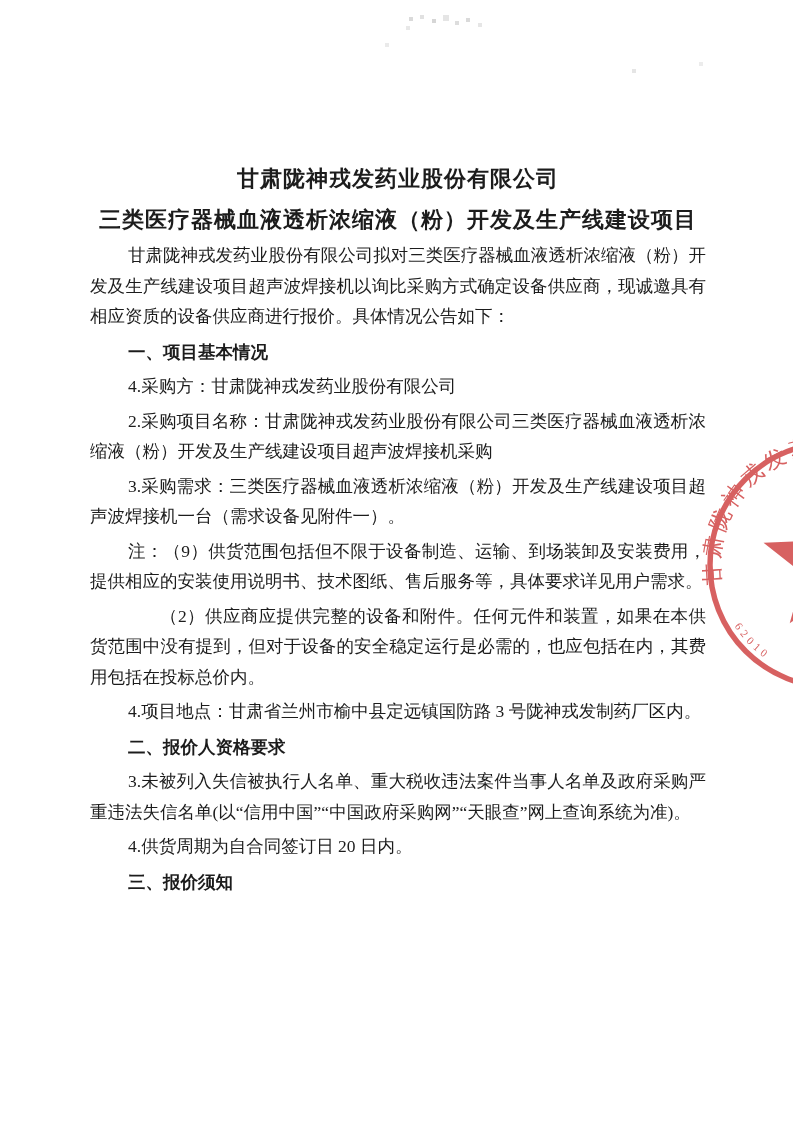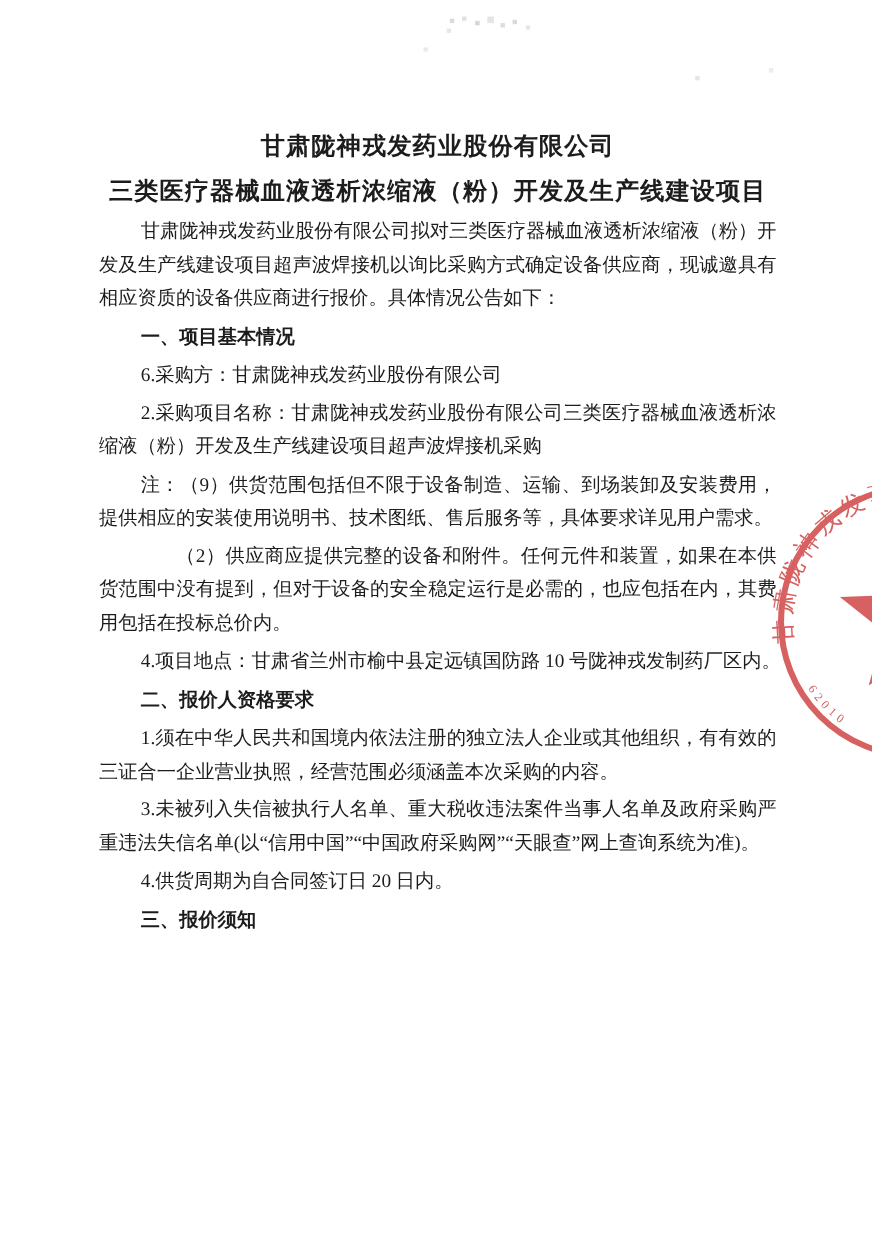--- a/index.html
+++ b/index.html
@@ -4,21 +4,21 @@
 <style>
   html,body{margin:0;padding:0;background:#ffffff;}
   .page{
     position:relative;
     width:793px;height:1122px;
     overflow:hidden;
     background:#ffffff;
     font-family:"Liberation Serif","DejaVu Serif",serif;
     color:#1c1c1c;
   }
-  .doc{padding:112px 87px 0 90px;}
+  .doc{padding:112px 87px 0 90px;margin-top:46px;}
   .title{text-align:center;font-family:"Liberation Sans","DejaVu Sans",sans-serif;font-weight:700;letter-spacing:1px;}
   .t1{font-size:22px;line-height:41px;}
   .t3{font-size:19px;line-height:41px;}
   .doc p{
     margin:0 0 4px 0;
     font-size:17.5px;
     line-height:30.5px;
     text-align:justify;
     text-justify:inter-ideograph;
   }
@@ -63,27 +63,27 @@
   <div class="scan-noise"></div>
 
   <div class="doc">
     <div class="title">
       <div class="t1">甘肃陇神戎发药业股份有限公司</div>
       <div class="t1">三类医疗器械血液透析浓缩液（粉）开发及生产线建设项目</div>
     </div>
 
     <p class="para">甘肃陇神戎发药业股份有限公司拟对三类医疗器械血液透析浓缩液（粉）开发及生产线建设项目超声波焊接机以询比采购方式确定设备供应商，现诚邀具有相应资质的设备供应商进行报价。具体情况公告如下：</p>
     <p class="heading">一、项目基本情况</p>
-    <p class="item">6.采购方：甘肃陇神戎发药业股份有限公司</p>
+    <p class="item">4.采购方：甘肃陇神戎发药业股份有限公司</p>
     <p class="item">2.采购项目名称：甘肃陇神戎发药业股份有限公司三类医疗器械血液透析浓缩液（粉）开发及生产线建设项目超声波焊接机采购</p>
+    <p class="item">3.采购需求：三类医疗器械血液透析浓缩液（粉）开发及生产线建设项目超声波焊接机一台（需求设备见附件一）。</p>
     <p class="item">注：（9）供货范围包括但不限于设备制造、运输、到场装卸及安装费用，提供相应的安装使用说明书、技术图纸、售后服务等，具体要求详见用户需求。</p>
     <p class="item deep">（2）供应商应提供完整的设备和附件。任何元件和装置，如果在本供货范围中没有提到，但对于设备的安全稳定运行是必需的，也应包括在内，其费用包括在投标总价内。</p>
-    <p class="item oneline">4.项目地点：甘肃省兰州市榆中县定远镇国防路 10 号陇神戎发制药厂区内。</p>
+    <p class="item oneline">4.项目地点：甘肃省兰州市榆中县定远镇国防路 3 号陇神戎发制药厂区内。</p>
     <p class="heading">二、报价人资格要求</p>
-    <p class="item">1.须在中华人民共和国境内依法注册的独立法人企业或其他组织，有有效的三证合一企业营业执照，经营范围必须涵盖本次采购的内容。</p>
     <p class="item">3.未被列入失信被执行人名单、重大税收违法案件当事人名单及政府采购严重违法失信名单(以“信用中国”“中国政府采购网”“天眼查”网上查询系统为准)。</p>
     <p class="item">4.供货周期为自合同签订日 20 日内。</p>
     <p class="heading">三、报价须知</p>
   </div>
 
   <div class="stamp">
     <svg width="300" height="300" viewBox="0 0 300 300" xmlns="http://www.w3.org/2000/svg" xmlns:xlink="http://www.w3.org/1999/xlink">
       <defs>
         <path id="sealRingPath" d="M 18.7 147.6 A 113 113 0 1 1 243 128" fill="none"></path>
         <path id="sealCodePath" d="M 32.5 189 A 115 115 0 0 0 169 236" fill="none"></path>

